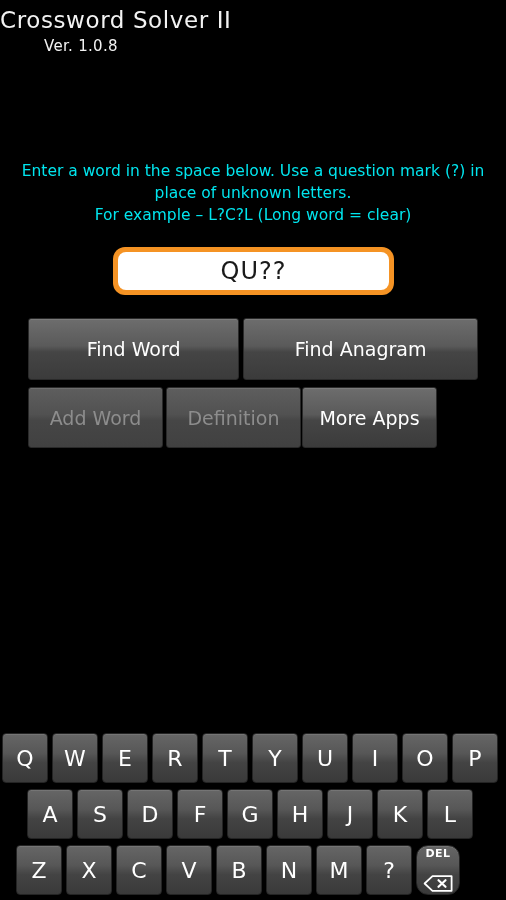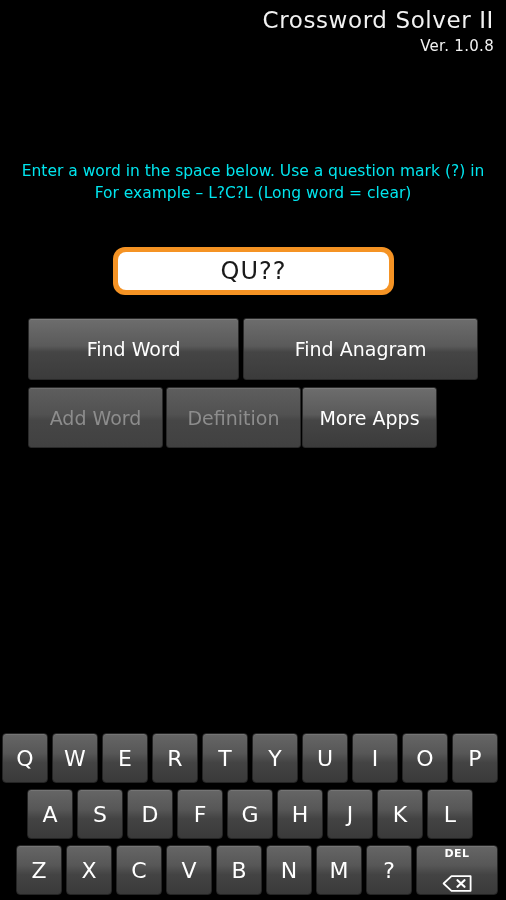--- a/index.html
+++ b/index.html
@@ -12,22 +12,22 @@
   }
 
   body {
     font-family: "DejaVu Sans", sans-serif;
     position: relative;
   }
 
   
   .app-header {
     position: absolute;
-    top: 0; left: 0; right: 12px;
-    text-align: right;
+    top: 0; left: 0; right: 4px;
+    text-align: left;
     padding-top: 5px;
   }
   .app-title {
     color: #f2f2f2;
     font-size: 23px;
     line-height: 30px;
     letter-spacing: 0.6px;
     font-family: "DejaVu Sans", sans-serif;
     font-weight: 400;
   }
@@ -139,40 +139,41 @@
     align-items: center;
     justify-content: center;
     width: 46px;
     height: 50px;
     margin-right: 4px;
     box-shadow: inset 0 1px 0 rgba(255,255,255,0.10);
     cursor: pointer;
     user-select: none;
   }
   .key:last-child { margin-right: 0; }
-  .key.key-del { width: 82px; flex-direction: column; gap: 16px; }
+  .key.key-del { width: 44px; flex-direction: column; gap: 16px; border-radius: 12px; }
   .key-del .del-label {
     font-size: 11px;
     font-weight: bold;
     letter-spacing: 0.5px;
     line-height: 11px;
   }
   .key-del .del-glyph { line-height: 14px; display: flex; }
   .key-del svg { display: block; }
 </style>
 </head>
 <body>
 
 <div class="app-header">
   <div class="app-title">Crossword Solver II</div>
   <div class="app-version">Ver. 1.0.8</div>
 </div>
 
 <div class="instructions">
   <span class="line">Enter a word in the space below. Use a question mark (?) in</span>
+  <span class="line">place of unknown letters.</span>
   <span class="line">For example – L?C?L (Long word = clear)</span>
 </div>
 
 <div class="input-wrap">
   <input class="word-input" type="text" value="QU??" style="">
 </div>
 
 <div class="btn-row btn-row-1">
   <div class="action-btn btn-find-word">
     <span>Find Word</span>

